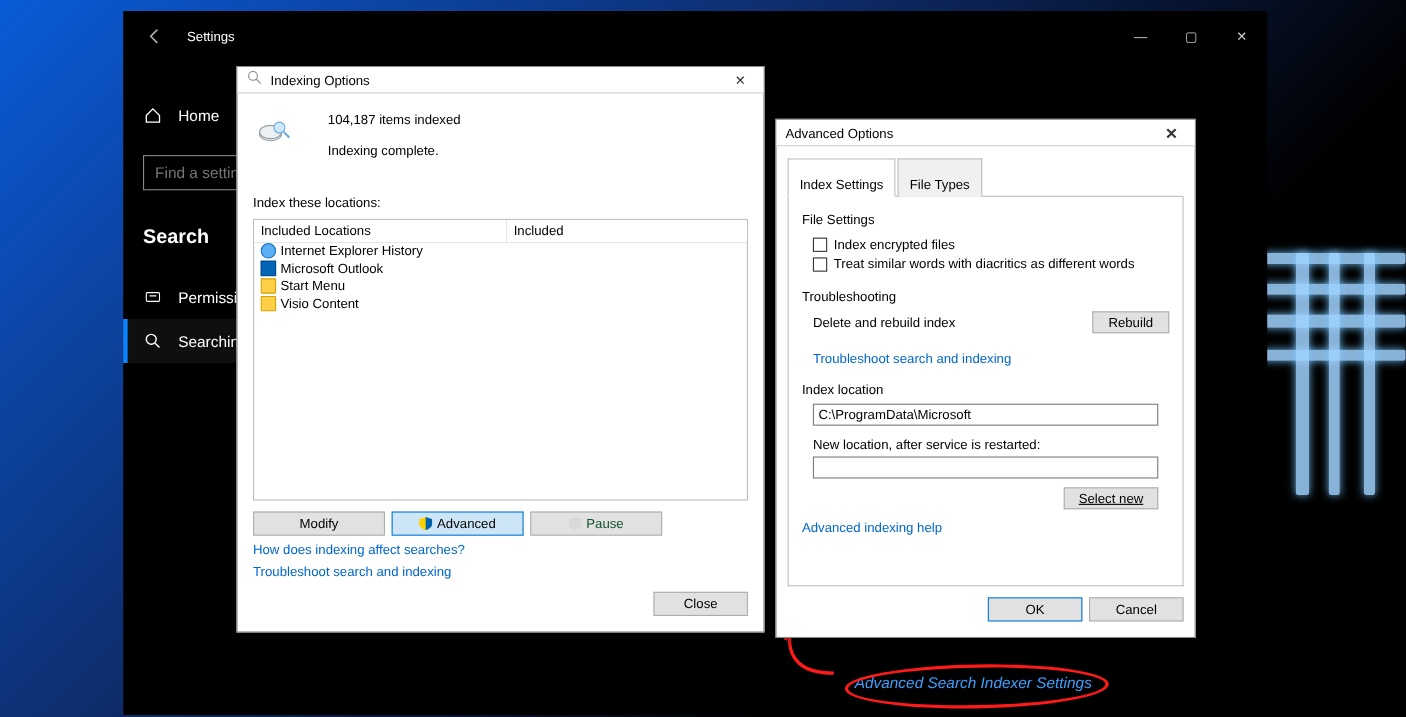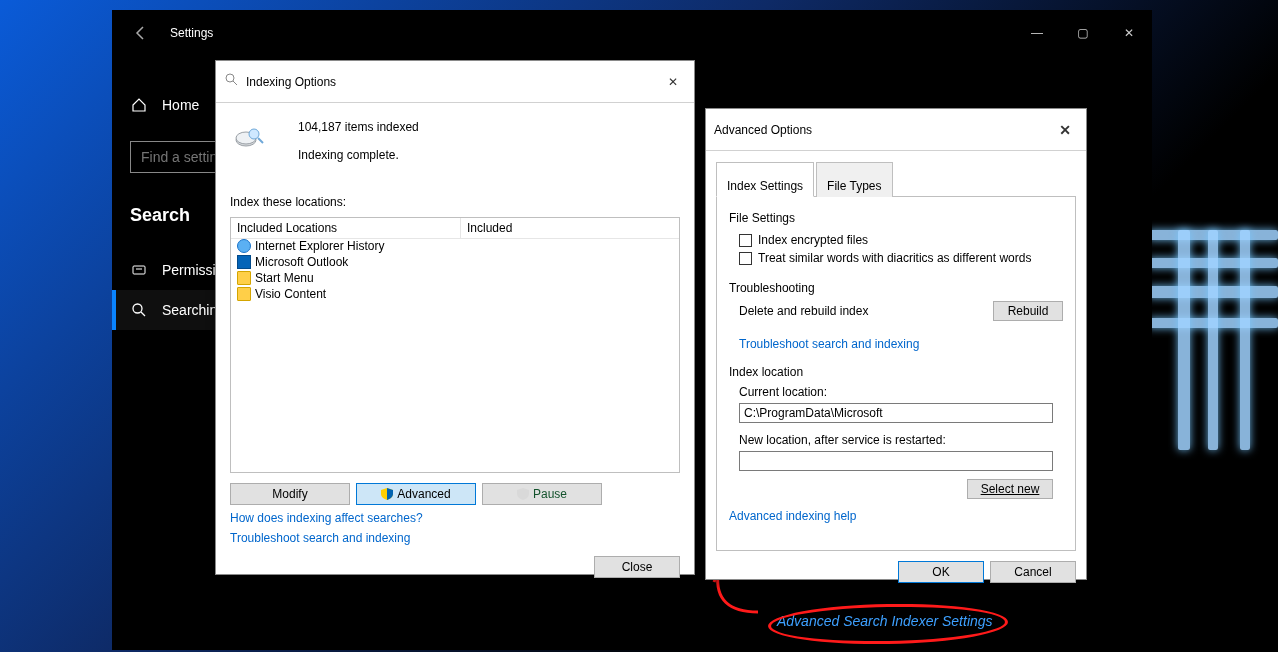--- a/index.html
+++ b/index.html
@@ -67,21 +67,21 @@
 }
 .red-arrow svg { overflow: visible; }
 
 
 .dialog {
   position: absolute; background: #fff; color: #000;
   border: 1px solid #8a8a8a; box-shadow: 2px 2px 10px rgba(0,0,0,.4);
   font-size: 12px;
 }
 .dlg-titlebar {
-  height: 42px; display: flex; align-items: center; justify-content: space-between;
+  height: 24px; display: flex; align-items: center; justify-content: space-between;
   padding: 0 6px 0 8px; border-bottom: 1px solid #d1d1d1;
   background: #fff;
   gap: 10px;
 }
 .dlg-title-left { display: flex; align-items: center; gap: 6px; }
 .dlg-close { width: 30px; height: 20px; display:flex;align-items:center;justify-content:center;color:#333;font-size:12px; }
 .indexing-dlg { left: 215px; top: 60px; width: 480px; height: 515px; }
 .indexing-body { padding: 14px 14px 10px; height: calc(100% - 28px); display:flex; flex-direction:column; }
 .index-status-row { display: flex; gap: 24px; align-items: center; margin-bottom: 12px; }
 .lens-icon {
@@ -336,21 +336,20 @@
         <div class="group-label">Troubleshooting</div>
         <div class="row-between">
           <span>Delete and rebuild index</span>
           <button class="small-btn">Rebuild</button>
         </div>
         <div class="link" style="margin-left:10px;margin-top:16px;">Troubleshoot search and indexing</div>
       </div>
 
       <div class="section">
         <div class="group-label">Index location</div>
-        <div class="sub-label">Current location:</div>
         <div class="path-box">C:\ProgramData\Microsoft</div>
         <div class="sub-label" style="margin-top:10px;">New location, after service is restarted:</div>
         <div class="path-box empty"></div>
         <div class="select-new-row">
           <button class="small-btn" style="width:86px;text-decoration:underline;">Select new</button>
         </div>
       </div>
 
       <div class="link adv-help">Advanced indexing help</div>
     </div>

